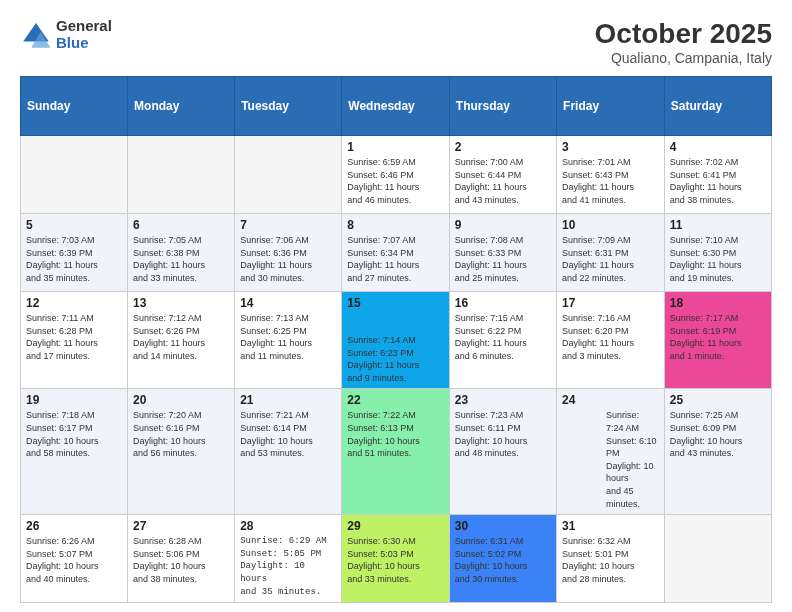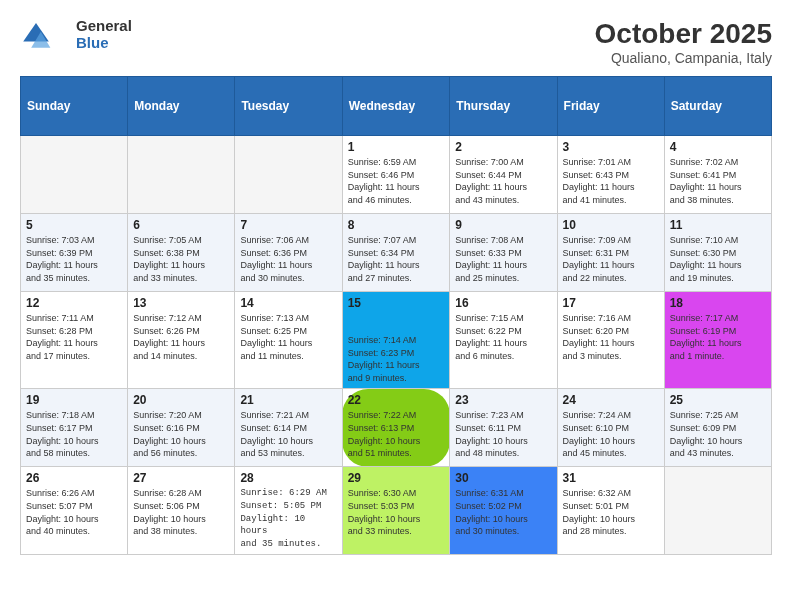--- a/index.html
+++ b/index.html
@@ -18,21 +18,21 @@
     }
     .header {
       display: flex;
       justify-content: space-between;
       align-items: flex-start;
       margin-bottom: 10px;
     }
     .logo {
       display: flex;
       align-items: center;
-      gap: 24px;
+      gap: 4px;
     }
     .logo-text {
       display: flex;
       flex-direction: column;
       line-height: 1.1;
     }
     .logo-general {
       font-size: 15px;
       font-weight: bold;
       color: #333;
@@ -254,21 +254,21 @@
 Daylight: 11 hours
 and 6 minutes.</div>
           </td>
           <td style="background: rgb(255, 255, 255); margin-left: 36px;">
             <div class="day-number">17</div>
             <div class="day-info" style="white-space: pre-line;">Sunrise: 7:16 AM
 Sunset: 6:20 PM
 Daylight: 11 hours
 and 3 minutes.</div>
           </td>
-          <td style="background: #d946ef;">
+          <td style="background: #ec4899;">
             <div class="day-number">18</div>
             <div class="day-info" style="white-space: pre-line;">Sunrise: 7:17 AM
 Sunset: 6:19 PM
 Daylight: 11 hours
 and 1 minute.</div>
           </td>
         </tr>
         <tr>
           <td style="background: rgb(240, 244, 250);">
             <div class="day-number">19</div>
@@ -284,37 +284,37 @@
 Daylight: 10 hours
 and 56 minutes.</div>
           </td>
           <td style="background: rgb(240, 244, 250);">
             <div class="day-number">21</div>
             <div class="day-info" style="white-space: pre-line;">Sunrise: 7:21 AM
 Sunset: 6:14 PM
 Daylight: 10 hours
 and 53 minutes.</div>
           </td>
-          <td style="background: #84cc16; border-radius: 26px;">
+          <td style="background: #86efac;">
             <div class="day-number">22</div>
             <div class="day-info" style="white-space: pre-line;">Sunrise: 7:22 AM
 Sunset: 6:13 PM
 Daylight: 10 hours
 and 51 minutes.</div>
           </td>
           <td style="background: rgb(240, 244, 250);">
             <div class="day-number">23</div>
             <div class="day-info" style="white-space: pre-line;">Sunrise: 7:23 AM
 Sunset: 6:11 PM
 Daylight: 10 hours
 and 48 minutes.</div>
           </td>
           <td style="background: rgb(240, 244, 250);">
             <div class="day-number">24</div>
-            <div class="day-info" style="white-space: pre-line;">Sunrise: 7:24 AM
+            <div class="day-info" style="white-space: pre-line; margin-left: 44px;">Sunrise: 7:24 AM
 Sunset: 6:10 PM
 Daylight: 10 hours
 and 45 minutes.</div>
           </td>
           <td style="background: rgb(240, 244, 250);">
             <div class="day-number">25</div>
             <div class="day-info" style="white-space: pre-line;">Sunrise: 7:25 AM
 Sunset: 6:09 PM
 Daylight: 10 hours
 and 43 minutes.</div>

